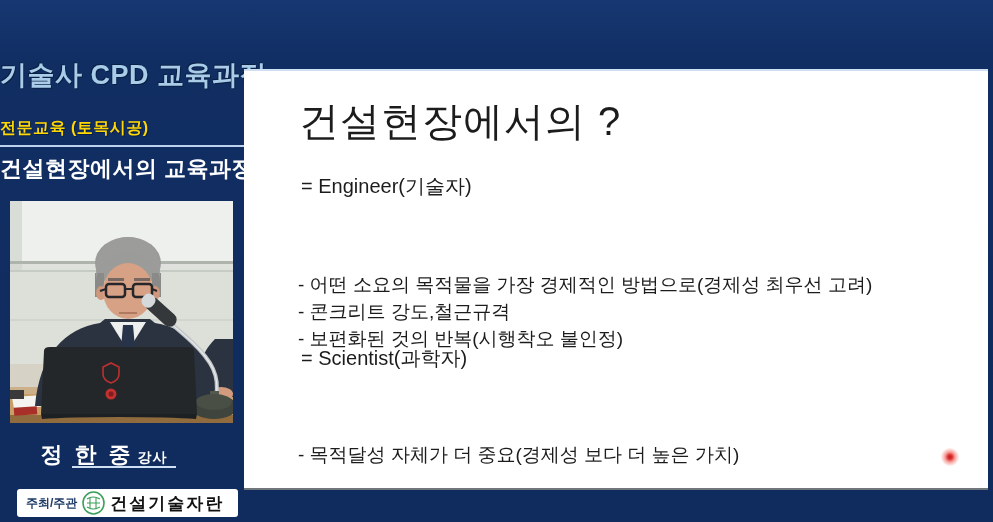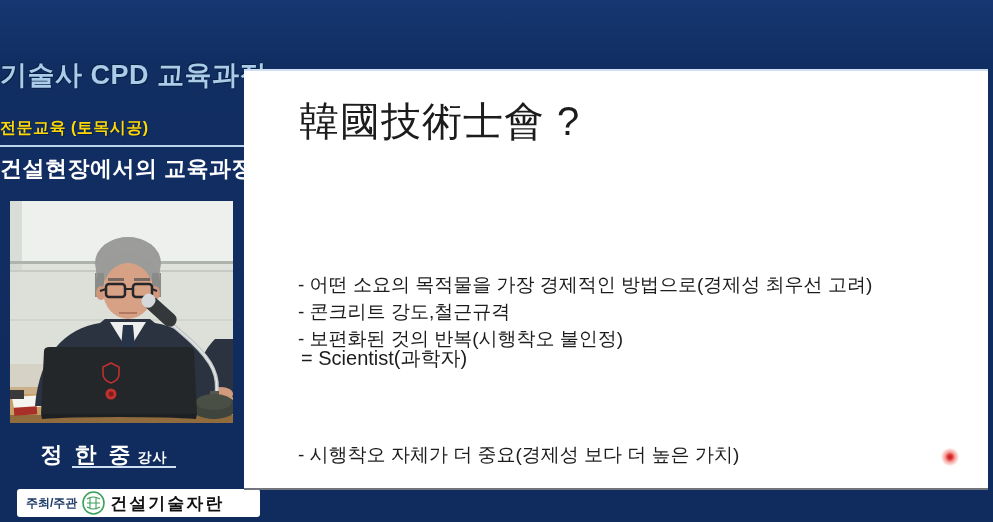--- a/index.html
+++ b/index.html
@@ -36,21 +36,21 @@
   .lecturer-name{
     position:absolute;left:0;top:440px;width:208px;text-align:center;
     color:#ffffff;white-space:nowrap;
   }
   .lecturer-name .name{font-size:22px;font-weight:bold;letter-spacing:3px;}
   .lecturer-name .role{font-size:14px;font-weight:bold;margin-left:4px;letter-spacing:1px;}
   .name-underline{
     position:absolute;left:72px;top:466px;width:104px;height:2px;background:#cfe0f2;
   }
   .host-box{
-    position:absolute;left:17px;top:489px;width:243px;height:28px;
+    position:absolute;left:17px;top:489px;width:221px;height:28px;
     background:#ffffff;border-radius:3px;
     display:flex;align-items:center;gap:5px;padding-left:9px;box-sizing:border-box;
   }
   .host-label{font-size:12px;font-weight:bold;color:#1d3a66;white-space:nowrap;}
   .host-org{
     font-size:17px;font-weight:bold;color:#111;
     font-family:"Liberation Serif",serif;letter-spacing:2px;white-space:nowrap;
   }
   
   .slide{
@@ -169,31 +169,32 @@
       <svg width="23" height="24" viewBox="0 0 23 24">
         <ellipse cx="11.5" cy="12" rx="10.5" ry="11" fill="none" stroke="#3aa05a" stroke-width="1.6"></ellipse>
         <path d="M5,8 Q11,4 18,8 M5,12 H18 M5,16 Q11,20 18,16 M8,6 V18 M14,6 V18" fill="none" stroke="#3aa05a" stroke-width="1.1"></path>
       </svg>
       <span class="host-org">건설기술자란</span>
     </div>
   </div>
 
   <div class="slide">
 
-    <div class="slide-title">韓國技術士會 ?</div>
-
+    <div class="slide-title">건설현장에서의 ?</div>
+
+    <div class="sec-heading sec1-heading">= Engineer(기술자)</div>
 
     <div class="bullets bullets1">
       <div>- 어떤 소요의 목적물을 가장 경제적인 방법으로(경제성 최우선 고려)</div>
       <div>- 콘크리트 강도,철근규격</div>
       <div>- 보편화된 것의 반복(시행착오 불인정)</div>
     </div>
 
     <div class="sec-heading sec2-heading">= Scientist(과학자)</div>
 
     <div class="bullets bullets2">
-      <div>- 시행착오 자체가 더 중요(경제성 보다 더 높은 가치)</div>
+      <div>- 목적달성 자체가 더 중요(경제성 보다 더 높은 가치)</div>
     </div>
   </div>
 
   <div class="laser-dot"></div>
 
 </div>
 
 </body></html>

